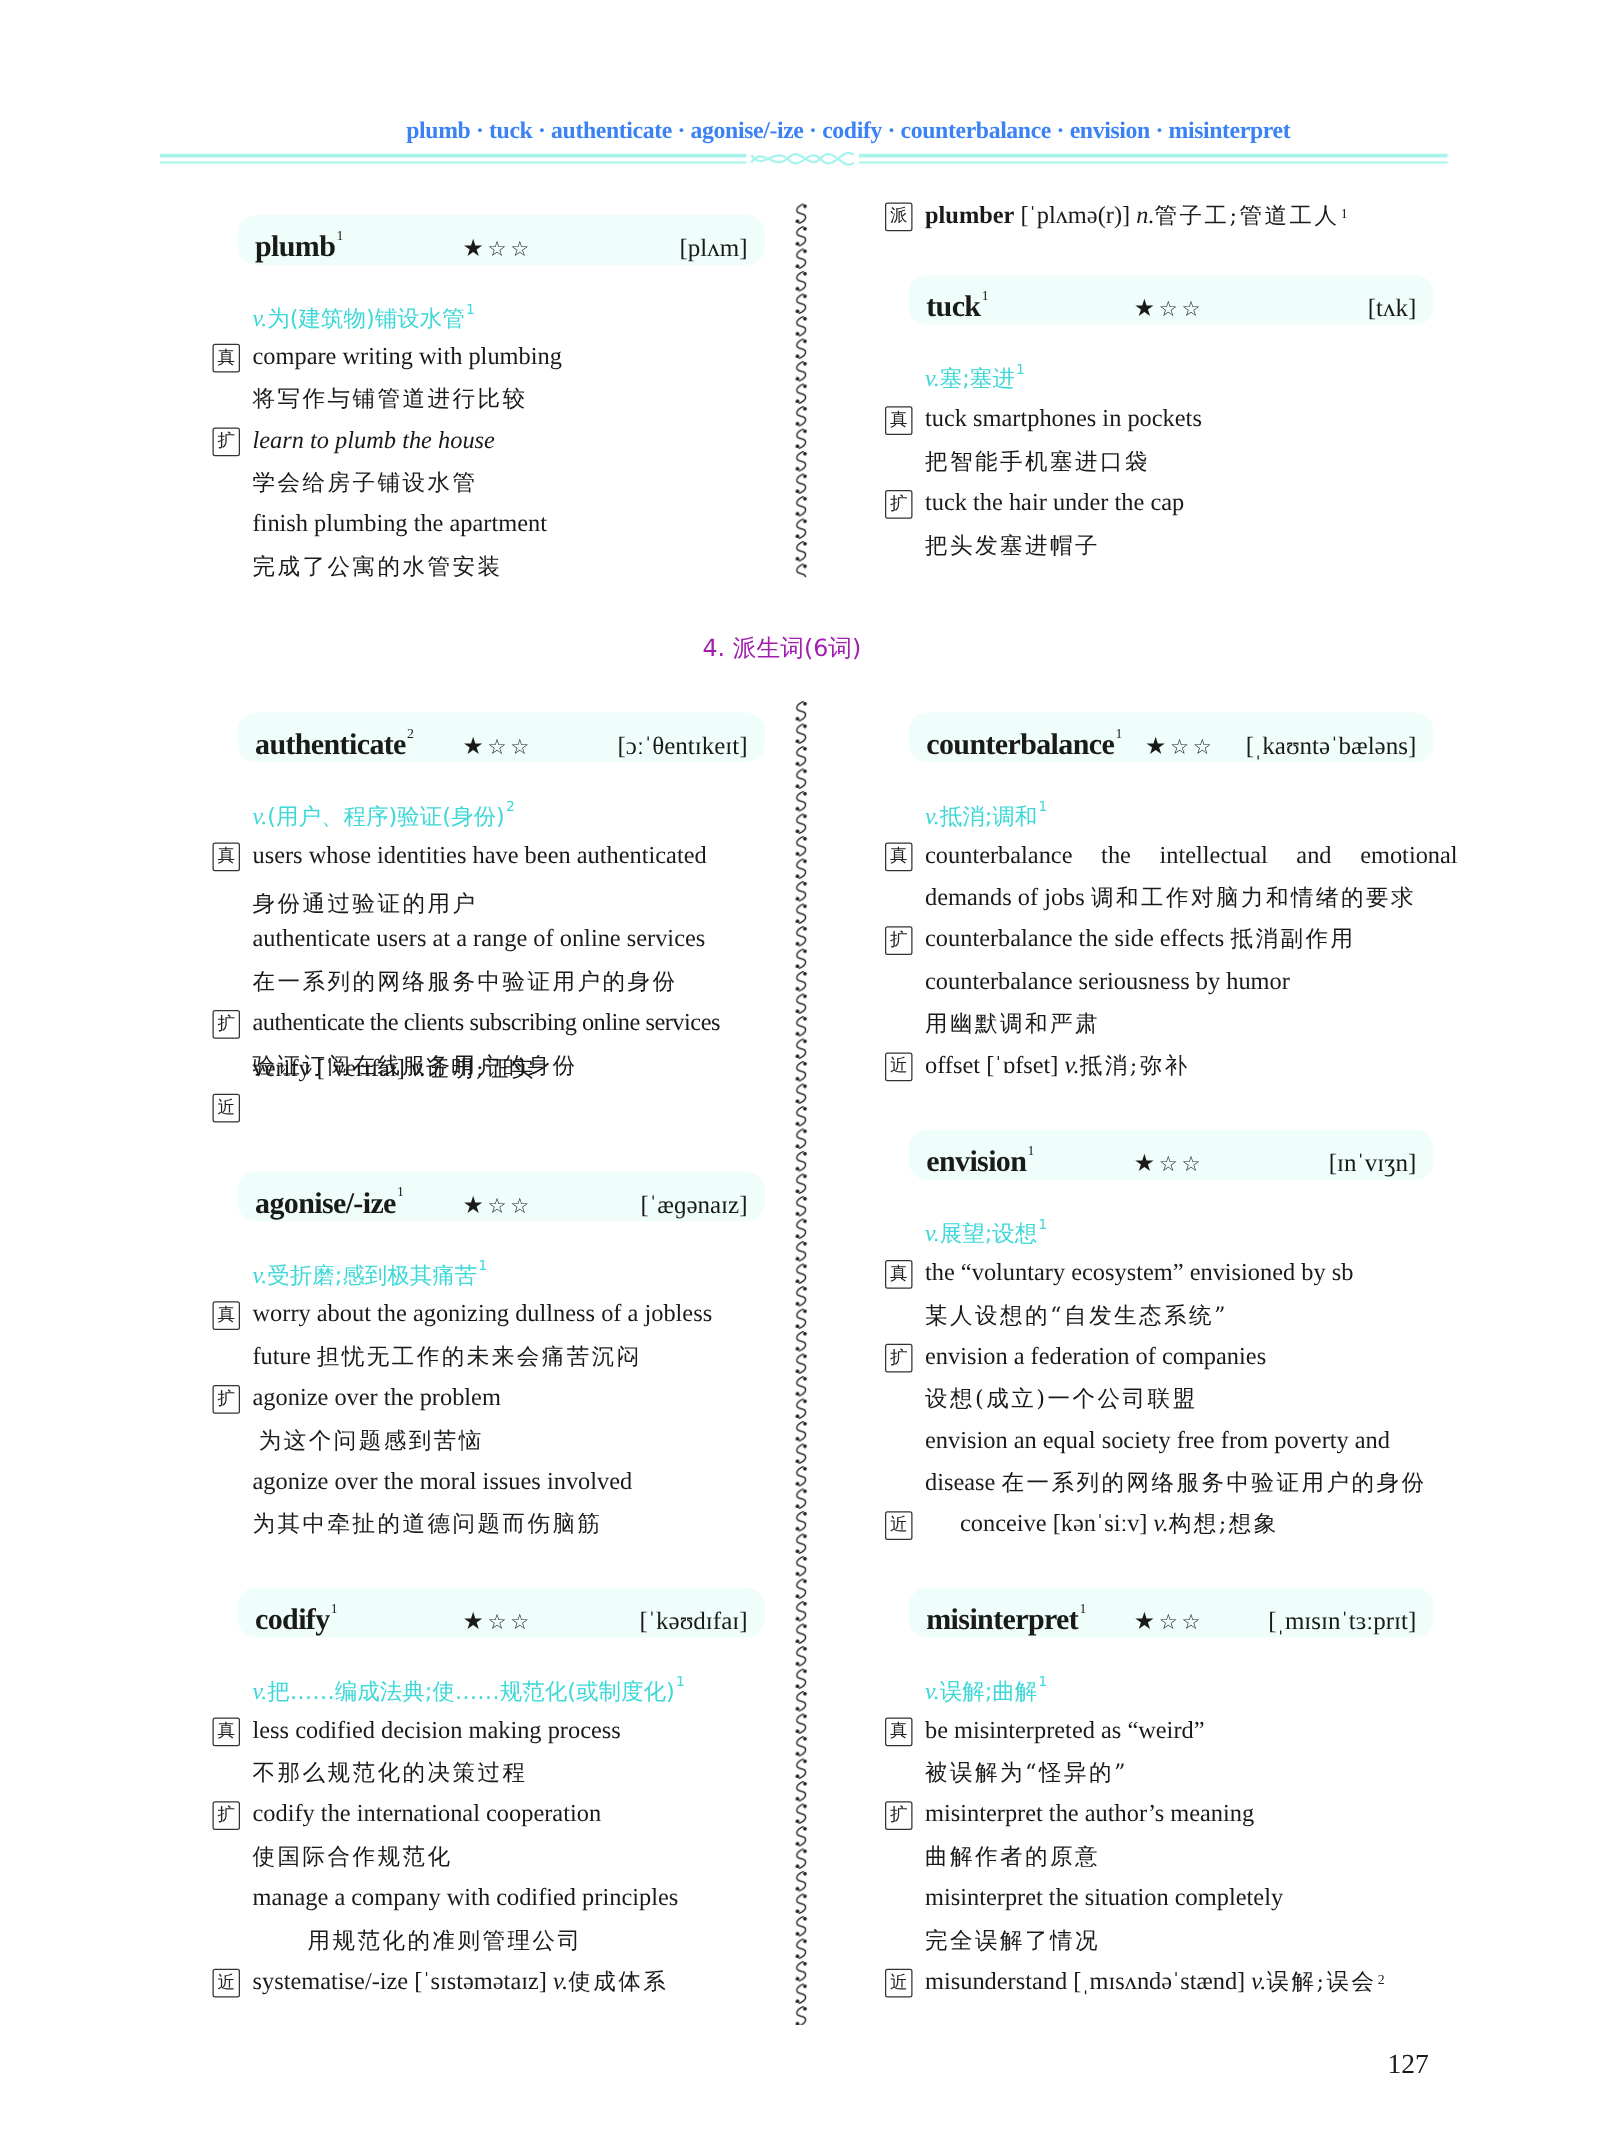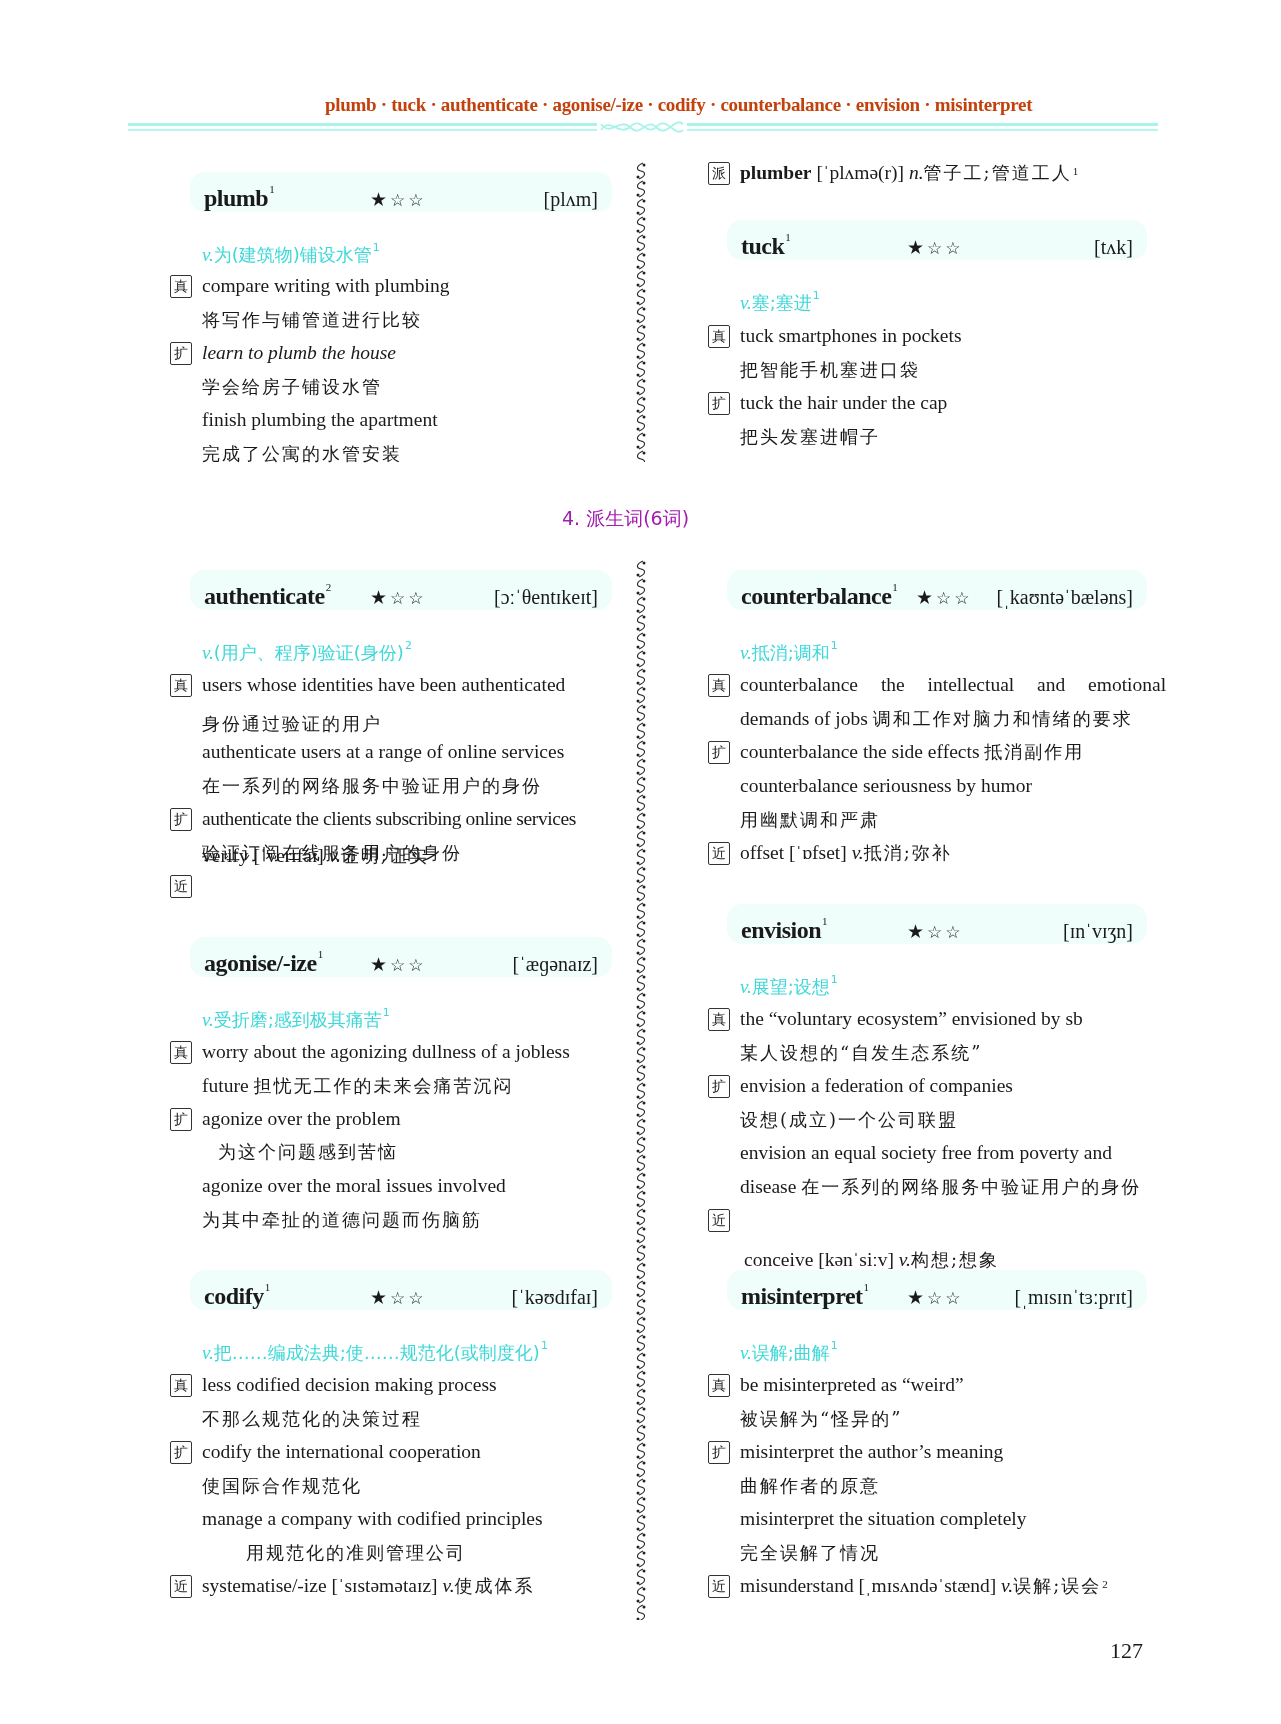--- a/index.html
+++ b/index.html
@@ -1,19 +1,19 @@
 <!DOCTYPE html>
 <html><head>
 <meta charset="utf-8">
 <style>
   html,body{margin:0;padding:0;background:#ffffff;}
   body{width:1281px;height:1724px;position:relative;overflow:hidden;
        font-family:"Liberation Serif","DejaVu Serif",serif;color:#1a1a1a;}
   .running-head{position:absolute;left:325px;top:94px;font-weight:bold;font-size:19px;
-       letter-spacing:-0.3px;white-space:nowrap;color:#c2410c;}
+       letter-spacing:-0.3px;white-space:nowrap;color:#3b82f6;}
   .rule{position:absolute;left:128px;width:1030px;}
   .rule.r1{top:123px;height:3px;background:#a8f3ec;}
   .rule.r2{top:129px;height:1.5px;background:#b8f5ef;}
   .ornament{position:absolute;left:597px;top:118px;width:90px;height:18px;background:#fff;}
   .section-heading{position:absolute;left:562px;top:506px;font-family:"DejaVu Sans",sans-serif;
        font-size:19px;white-space:nowrap;color:#a21caf;}
   .divider{position:absolute;left:634px;width:14px;}
   .word-box{position:absolute;height:40px;background:#effdfb;border-radius:15px;}
   .headword{position:absolute;left:14px;top:13px;font-weight:bold;font-size:24px;letter-spacing:-0.5px;white-space:nowrap;}
   .headword sup,.sup{font-size:11px;font-weight:normal;vertical-align:top;position:relative;top:-2px;margin-left:1px;}
@@ -107,21 +107,21 @@
     <span class="headword"><span>agonise/-ize</span><sup>1</sup></span>
     <span class="stars" style="left:180px;"><span class="filled">★</span><span class="empty">☆☆</span></span>
     <span class="phon">[ˈæɡənaɪz]</span>
   </div>
   <div class="def" style="left:202px;top:1008px;"><span class="pos">v.</span><span>受折磨;感到极其痛苦</span><span class="sup">1</span></div>
   <div class="marker" style="left:170px;top:1041px;">真</div>
   <div class="line" style="left:202px;top:1039px;">worry about the agonizing dullness of a jobless</div>
   <div class="line" style="left:202px;top:1073px;"><span>future</span> <span class="zh">担忧无工作的未来会痛苦沉闷</span></div>
   <div class="marker" style="left:170px;top:1108px;">扩</div>
   <div class="line" style="left:202px;top:1106px;">agonize over the problem</div>
-  <div class="line zh" style="left:218px;top:1140px;font-family:Liberation Mono, monospace;">为这个问题感到苦恼</div>
+  <div class="line zh" style="left:207px;top:1140px;">为这个问题感到苦恼</div>
   <div class="line" style="left:202px;top:1173px;">agonize over the moral issues involved</div>
   <div class="line zh" style="left:202px;top:1207px;">为其中牵扯的道德问题而伤脑筋</div>
 </div>
 
 <div>
   <div class="word-box" style="left:190px;top:1270px;width:422px;">
     <span class="headword"><span>codify</span><sup>1</sup></span>
     <span class="stars" style="left:180px;"><span class="filled">★</span><span class="empty">☆☆</span></span>
     <span class="phon">[ˈkəʊdɪfaɪ]</span>
   </div>
@@ -185,21 +185,21 @@
   <div class="def" style="left:740px;top:975px;"><span class="pos">v.</span><span>展望;设想</span><span class="sup">1</span></div>
   <div class="marker" style="left:708px;top:1008px;">真</div>
   <div class="line" style="left:740px;top:1006px;">the “voluntary ecosystem” envisioned by sb</div>
   <div class="line zh" style="left:740px;top:1040px;">某人设想的“自发生态系统”</div>
   <div class="marker" style="left:708px;top:1075px;">扩</div>
   <div class="line" style="left:740px;top:1073px;">envision a federation of companies</div>
   <div class="line zh" style="left:740px;top:1107px;">设想(成立)一个公司联盟</div>
   <div class="line" style="left:740px;top:1140px;">envision an equal society free from poverty and</div>
   <div class="line" style="left:740px;top:1174px;"><span>disease</span> <span class="zh">在一系列的网络服务中验证用户的身份</span></div>
   <div class="marker" style="left:708px;top:1209px;">近</div>
-  <div class="line" style="left:744px;top:1207px;margin-top:40px;"><span>conceive</span> <span>[kənˈsiːv]</span> <span class="it">v.</span><span class="zh">构想;想象</span></div>
+  <div class="line" style="left:768px;top:1207px;"><span>conceive</span> <span>[kənˈsiːv]</span> <span class="it">v.</span><span class="zh">构想;想象</span></div>
 </div>
 
 <div>
   <div class="word-box" style="left:727px;top:1270px;width:420px;">
     <span class="headword"><span>misinterpret</span><sup>1</sup></span>
     <span class="stars" style="left:180px;"><span class="filled">★</span><span class="empty">☆☆</span></span>
     <span class="phon">[ˌmɪsɪnˈtɜːprɪt]</span>
   </div>
   <div class="def" style="left:740px;top:1341px;"><span class="pos">v.</span><span>误解;曲解</span><span class="sup">1</span></div>
   <div class="marker" style="left:708px;top:1374px;">真</div>

